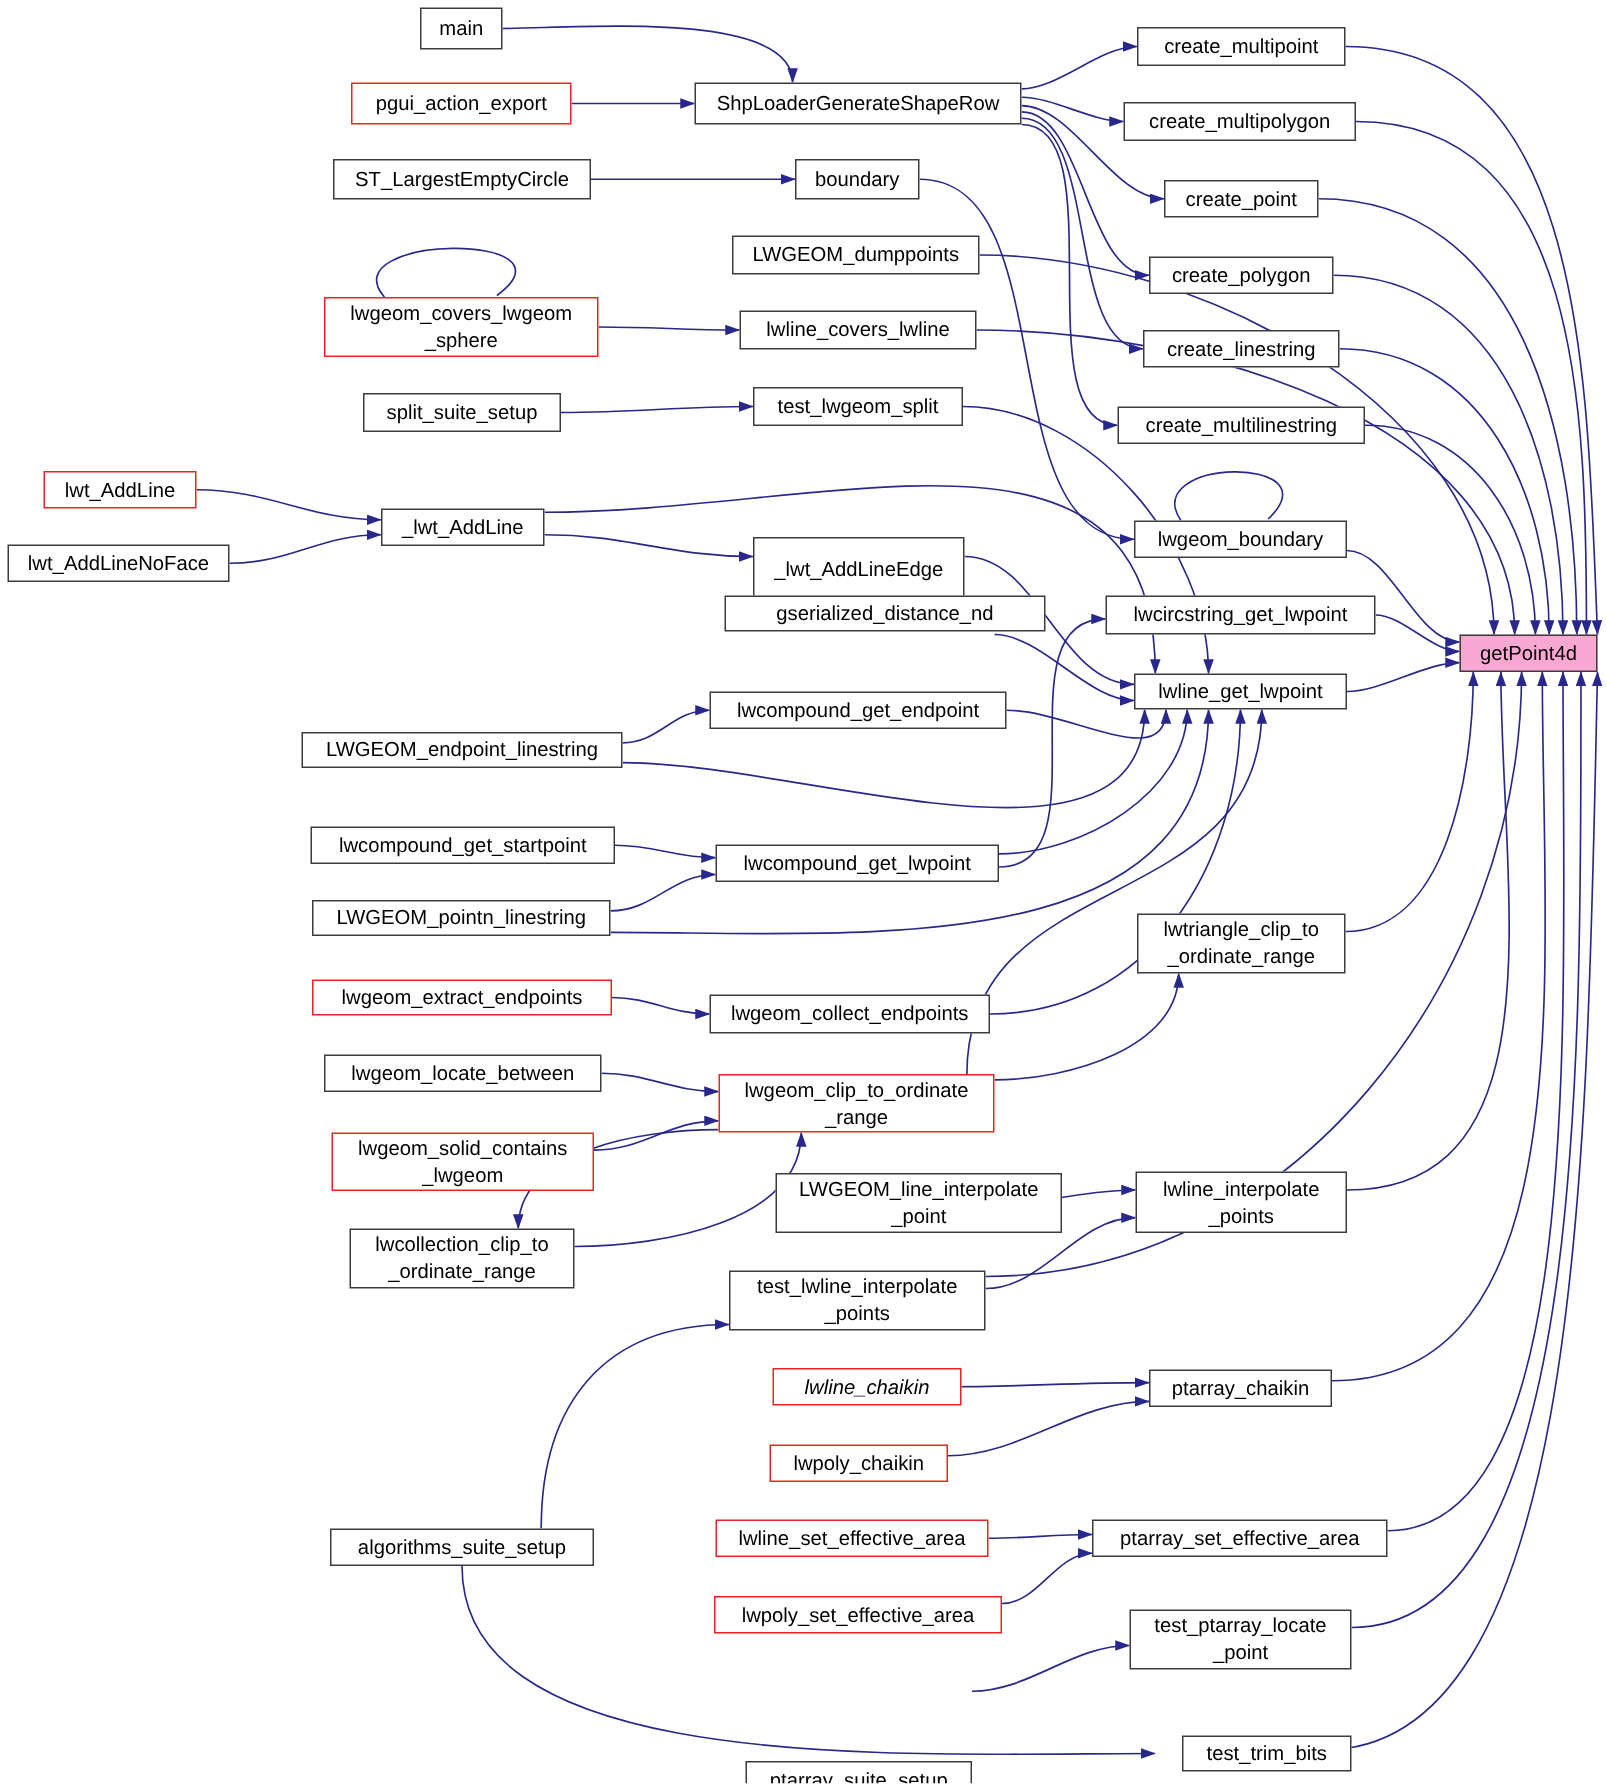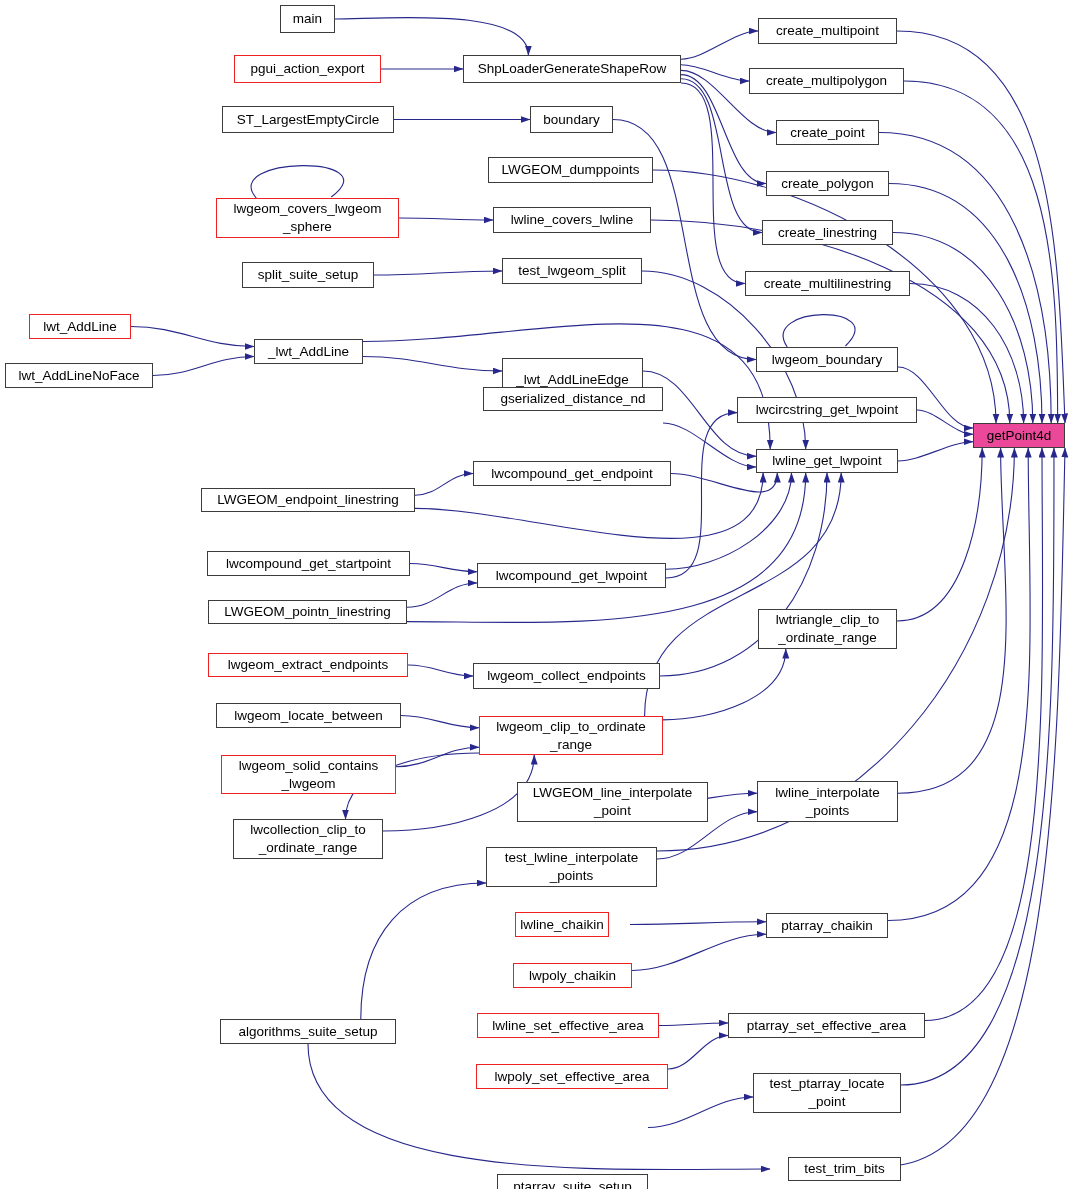--- a/index.html
+++ b/index.html
@@ -4,21 +4,21 @@
 <style>
   html,body{margin:0;padding:0;background:#ffffff;}
   #canvas{position:relative;width:1071px;height:1189px;background:#ffffff;overflow:hidden;
           font-family:"Liberation Sans",sans-serif;}
   #edge-layer{position:absolute;left:0;top:0;z-index:1;}
   .node{position:absolute;z-index:2;display:flex;align-items:center;justify-content:center;
         text-align:center;background:#ffffff;border:1.2px solid #3c3c3c;color:#000;
         font-size:13.5px;line-height:1.32;white-space:pre-line;box-sizing:border-box;
         cursor:pointer;}
   .node.red{border:1.5px solid #ee2222;}
-  .node.focused{background:#ec4899;cursor:default;}
+  .node.focused{background:#f9a8d4;cursor:default;}
 </style>
 </head>
 <body>
 
 <div id="canvas">
   <svg id="edge-layer" width="1071" height="1189" viewBox="0 0 1071 1189">
     <defs>
       <marker id="arrow" markerUnits="userSpaceOnUse" markerWidth="11" markerHeight="8" refX="9.5" refY="3.5" orient="auto">
         <path d="M0,0 L10,3.5 L0,7 Z" fill="#28288c"></path>
       </marker>
@@ -105,21 +105,21 @@
       <div class="node" style="left: 488px; top: 157px; width: 165px; height: 26px;">LWGEOM_dumppoints</div>
       <div class="node red" style="left: 216px; top: 198px; width: 183px; height: 40px;">lwgeom_covers_lwgeom
 _sphere</div>
       <div class="node" style="left: 493px; top: 207px; width: 158px; height: 26px;">lwline_covers_lwline</div>
       <div class="node" style="left: 242px; top: 262px; width: 132px; height: 26px;">split_suite_setup</div>
       <div class="node" style="left: 502px; top: 258px; width: 140px; height: 26px;">test_lwgeom_split</div>
       <div class="node red" style="left: 29px; top: 314px; width: 102px; height: 25px;">lwt_AddLine</div>
       <div class="node" style="left: 5px; top: 363px; width: 148px; height: 25px;">lwt_AddLineNoFace</div>
       <div class="node" style="left: 254px; top: 339px; width: 109px; height: 25px;">_lwt_AddLine</div>
       <div class="node" style="left: 502px; top: 358px; width: 141px; height: 44px;">_lwt_AddLineEdge</div>
-      <div class="node" style="left: 483px; top: 387px; width: 180px; height: 24px;">gserialized_distance_nd</div>
+      <div class="node" style="left: 483px; top: 397px; width: 214px; height: 24px;">gserialized_distance_nd</div>
       <div class="node" style="left: 756px; top: 347px; width: 142px; height: 25px;">lwgeom_boundary</div>
       <div class="node" style="left: 737px; top: 397px; width: 180px; height: 26px;">lwcircstring_get_lwpoint</div>
       <div class="node focused" style="left: 973px; top: 423px; width: 92px; height: 25px;">getPoint4d</div>
       <div class="node" style="left: 756px; top: 449px; width: 142px; height: 24px;">lwline_get_lwpoint</div>
       <div class="node" style="left: 473px; top: 461px; width: 198px; height: 25px;">lwcompound_get_endpoint</div>
       <div class="node" style="left: 201px; top: 488px; width: 214px; height: 24px;">LWGEOM_endpoint_linestring</div>
       <div class="node" style="left: 207px; top: 551px; width: 203px; height: 25px;">lwcompound_get_startpoint</div>
       <div class="node" style="left: 477px; top: 563px; width: 189px; height: 25px;">lwcompound_get_lwpoint</div>
       <div class="node" style="left: 208px; top: 600px; width: 199px; height: 24px;">LWGEOM_pointn_linestring</div>
       <div class="node" style="left: 758px; top: 609px; width: 139px; height: 40px;">lwtriangle_clip_to
@@ -132,21 +132,21 @@
       <div class="node red" style="left: 221px; top: 755px; width: 175px; height: 39px;">lwgeom_solid_contains
 _lwgeom</div>
       <div class="node" style="left: 476px; top: 782px; width: 191px; height: 40px; margin-left: 41px;">LWGEOM_line_interpolate
 _point</div>
       <div class="node" style="left: 757px; top: 781px; width: 141px; height: 41px;">lwline_interpolate
 _points</div>
       <div class="node" style="left: 233px; top: 819px; width: 150px; height: 40px;">lwcollection_clip_to
 _ordinate_range</div>
       <div class="node" style="left: 486px; top: 847px; width: 171px; height: 40px;">test_lwline_interpolate
 _points</div>
-      <div class="node red" style="left: 515px; top: 912px; width: 94px; height: 25px;">lwline_chaikin</div>
+      <div class="node red" style="left: 515px; top: 912px; width: 126px; height: 25px; font-style: italic;">lwline_chaikin</div>
       <div class="node" style="left: 766px; top: 913px; width: 122px; height: 25px;">ptarray_chaikin</div>
       <div class="node red" style="left: 513px; top: 963px; width: 119px; height: 25px;">lwpoly_chaikin</div>
       <div class="node red" style="left: 477px; top: 1013px; width: 182px; height: 25px;">lwline_set_effective_area</div>
       <div class="node" style="left: 728px; top: 1013px; width: 197px; height: 25px;">ptarray_set_effective_area</div>
       <div class="node" style="left: 220px; top: 1019px; width: 176px; height: 25px;">algorithms_suite_setup</div>
       <div class="node red" style="left: 476px; top: 1064px; width: 192px; height: 25px;">lwpoly_set_effective_area</div>
       <div class="node" style="left: 753px; top: 1073px; width: 148px; height: 40px;">test_ptarray_locate
 _point</div>
       <div class="node" style="left: 497px; top: 1174px; width: 151px; height: 25px;">ptarray_suite_setup</div>
       <div class="node" style="left: 788px; top: 1157px; width: 113px; height: 24px;">test_trim_bits</div>

